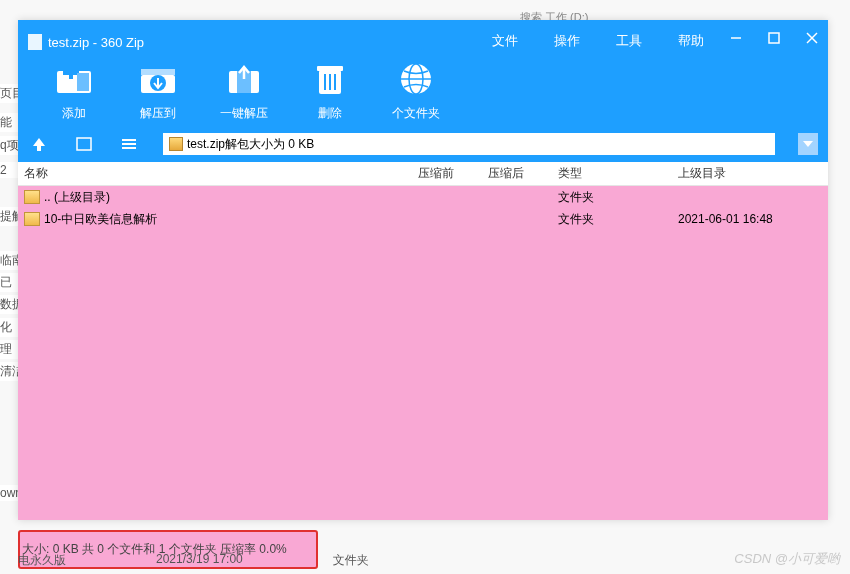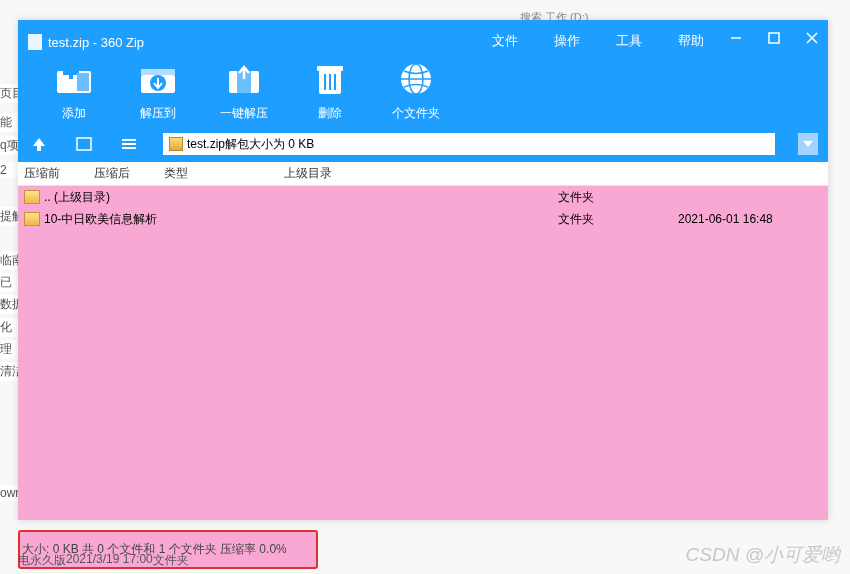--- a/index.html
+++ b/index.html
@@ -23,22 +23,22 @@
 .navbtn svg { fill:#fff; }
 .path { flex:1; background:#fff; height:22px; display:flex; align-items:center; padding:0 6px; gap:4px; }
 .path .fico { width:14px; height:14px; background:linear-gradient(#ffd97a,#e6a93c); border:1px solid #b8862e; }
 .dropbtn { width:20px; height:22px; background:#a3d4ff; display:flex; align-items:center; justify-content:center; cursor:pointer; }
 .listhdr { height:24px; border-bottom:1px solid #e5e5e5; display:flex; align-items:center; padding-left:6px; color:#333; }
 .col-name{flex:1;} .col-pre{width:70px;} .col-post{width:70px;} .col-type{width:120px;} .col-date{width:150px;}
 .filelist { flex:1; background:#f9a8d4; overflow:auto; }
 .row { height:22px; display:flex; align-items:center; padding-left:6px; }
 .row .ficon { width:16px; height:14px; background:linear-gradient(#ffe08a,#f0b94a); border:1px solid #c2953a; margin-right:4px; }
 .status { position:absolute; left:18px; top:530px; width:300px; border:2px solid #e03030; border-radius:3px; padding:9px 2px; font-size:12px; color:#444; background:#f9a8d4; }
-.below { position:absolute; left:18px; top:552px; font-size:12px; color:#555; display:flex; }
-.watermark { position:absolute; right:10px; bottom:6px; font-size:19px; color:#c8c8c8; font-style:italic; }
+.below { position:absolute; left:18px; top:552px; font-size:12px; color:#555; display:flex; gap:90px; }
+.watermark { position:absolute; right:10px; bottom:6px; font-size:13px; color:#c8c8c8; font-style:italic; }
 .tabremnant { position:absolute; left:520px; top:10px; font-size:11px; color:#888; }
 </style>
 </head>
 <body>
 
 <div>
   <div class="bg-strip" style="top:84px">页目</div>
   <div class="bg-strip" style="top:113px">能</div>
   <div class="bg-strip" style="top:136px">q项</div>
   <div class="bg-strip" style="top:162px">2</div>
@@ -165,20 +165,21 @@
       <span>test.zip解包大小为 0 KB</span>
     </div>
     <div class="dropbtn">
         <svg width="10" height="6">
           <path d="M0 0 L10 0 L5 6 Z" fill="#fff"></path>
         </svg>
       </div>
   </div>
 
   <div class="listhdr">
+    <div class="col-name">名称</div>
     <div class="col-pre">压缩前</div>
     <div class="col-post">压缩后</div>
     <div class="col-type">类型</div>
     <div class="col-date">上级目录</div>
   </div>
 
   <div class="filelist">
     <div class="row">
       <div class="col-name" style="display:flex;align-items:center">
           <div class="ficon"></div>

